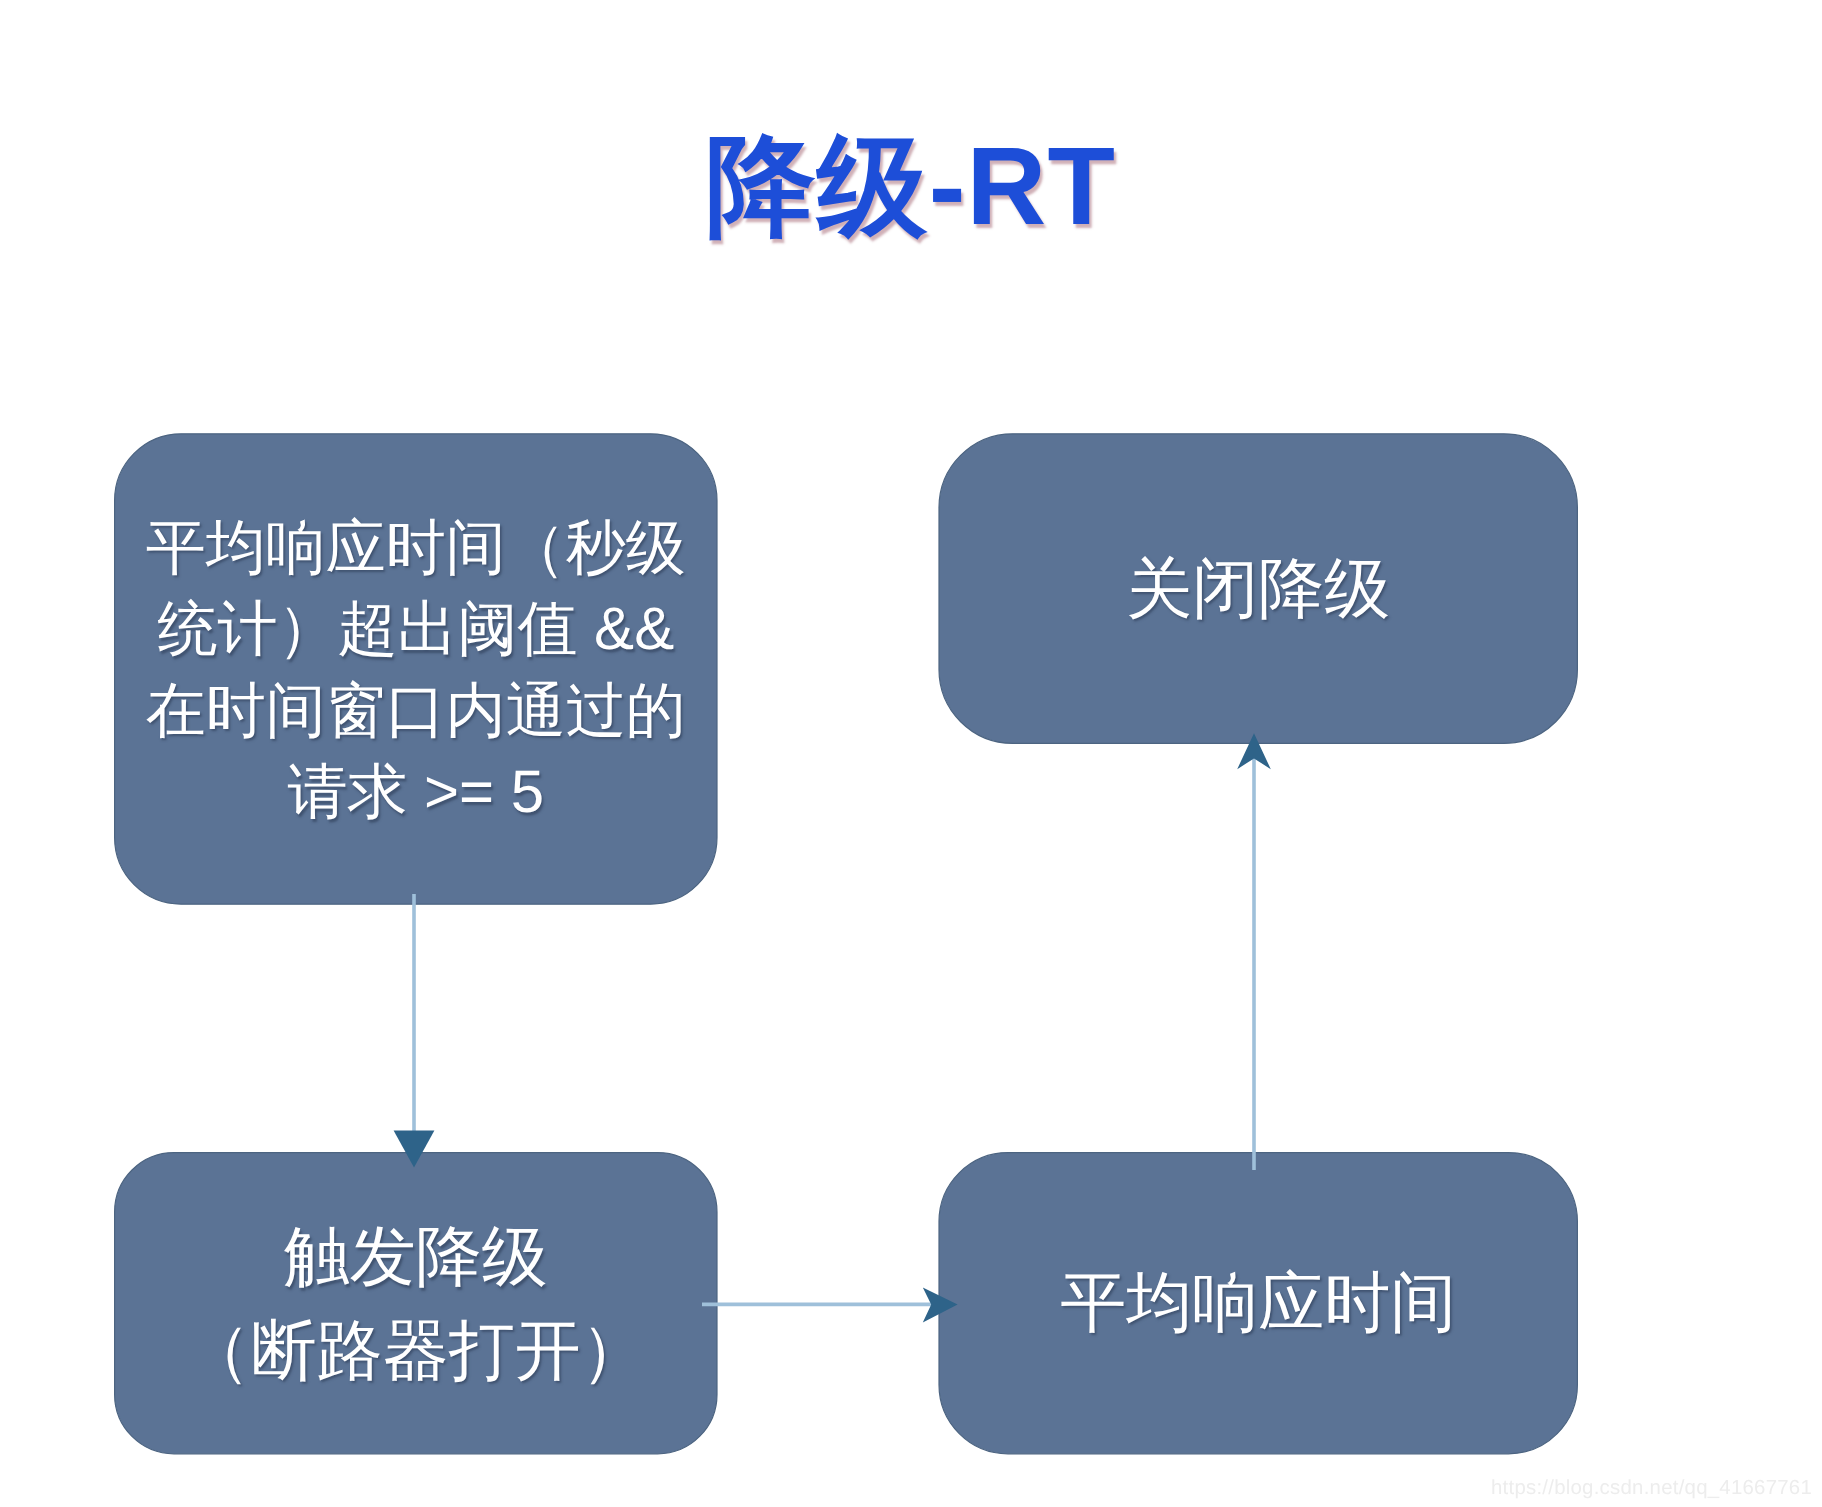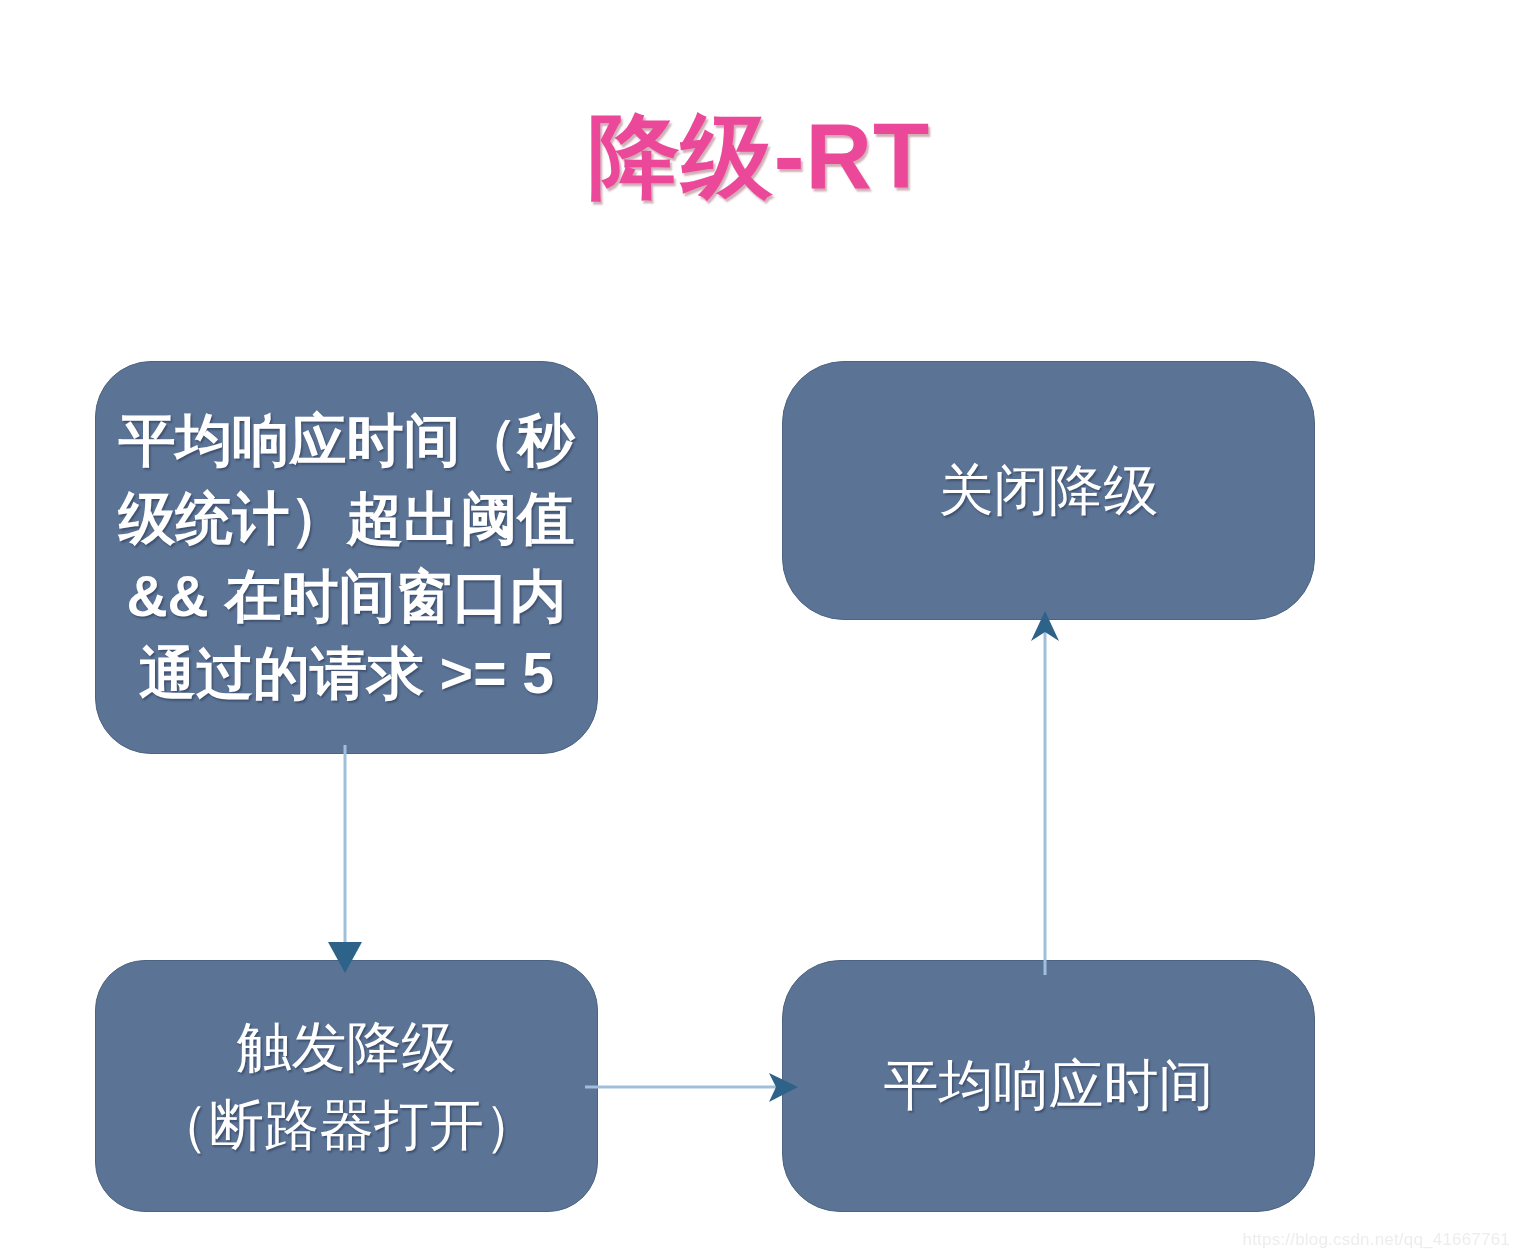--- a/index.html
+++ b/index.html
@@ -22,21 +22,21 @@
   
   .slide-title {
     position: absolute;
     left: 0;
     top: 108px;
     width: 1518px;
     text-align: center;
     font-size: 92px;
     font-weight: bold;
     letter-spacing: 1px;
-    color: #ec4899;
+    color: #1d4ed8;
     text-shadow: 2px 3px 2px rgba(120, 30, 50, 0.35);
     white-space: nowrap;
     line-height: 1.05;
   }
 
   
   .flow-box {
     position: absolute;
     box-sizing: border-box;
     background: #5B7395;
@@ -57,24 +57,23 @@
     white-space: pre-line;
   }
 
   
   #box-condition {
     left: 95px;  top: 361px;
     width: 503px; height: 393px;
     border-radius: 56px;
   }
   #box-condition .box-text {
-    font-size: 57px;
+    font-size: 50px;
     line-height: 1.36;
     letter-spacing: 0px;
-    font-weight: bold;
   }
 
   #box-close {
     left: 782px; top: 361px;
     width: 533px; height: 259px;
     border-radius: 62px;
   }
   #box-close .box-text {
     font-size: 55px;
     line-height: 1.3;

